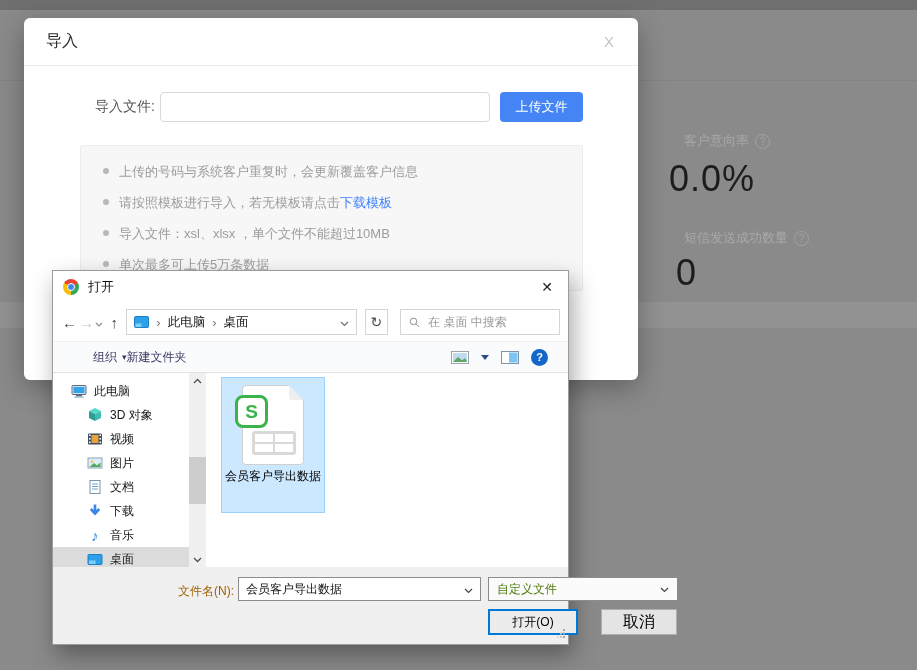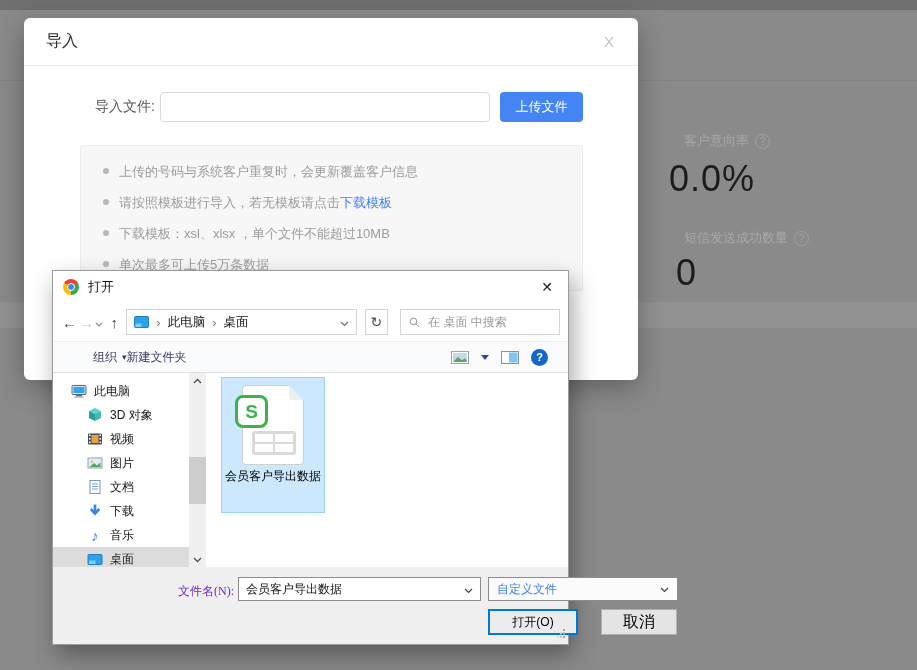--- a/index.html
+++ b/index.html
@@ -76,25 +76,25 @@
   .fd-files { flex:1; position:relative; }
   .file-tile { position:absolute; left:15px; top:4px; width:104px; height:136px; background:#cce8ff; border:1px solid #99d1ff; display:flex; flex-direction:column; align-items:center; cursor:pointer; }
   .doc-icon { position:relative; width:62px; height:80px; margin-top:7px; background:#fff; border:1px solid #cfcfcf; border-radius:4px; }
   .doc-corner { position:absolute; right:-1px; top:-1px; width:15px; height:15px; background:linear-gradient(225deg,#cce8ff 50%,#eee 50%); border-bottom-left-radius:3px; }
   .s-badge { position:absolute; left:-8px; top:9px; width:33px; height:33px; background:#fff; border:3.5px solid #3cb34a; border-radius:8px; display:flex; align-items:center; justify-content:center; color:#3cb34a; font-size:19px; font-weight:bold; }
   .doc-grid { position:absolute; left:9px; bottom:9px; width:44px; height:24px; border:2px solid #d9d9d9; border-radius:3px; display:grid; grid-template-columns:1fr 1fr; grid-template-rows:1fr 1fr; }
   .doc-grid div { border:1px solid #d9d9d9; }
   .file-label { margin-top:4px; font-size:12px; line-height:15px; color:#000; text-align:center; width:96px; }
 
   .fd-footer { height:77px; background:#f0f0f0; position:relative; }
-  .fn-label { position:absolute; left:96px; top:16px; width:85px; text-align:right; font-size:12px; color:#6d28d9;font-family:Liberation Serif, serif; }
+  .fn-label { position:absolute; left:96px; top:16px; width:85px; text-align:right; font-size:12px; color:#a16207; }
   .fn-combo { position:absolute; left:185px; top:10px; width:243px; height:24px; background:#fff; border:1px solid #8c8c8c; display:flex; align-items:center; padding:0 7px; cursor:text; }
   .fn-combo .val { font-size:12px; color:#111; }
   .combo-caret { margin-left:auto; }
-  .ft-select { position:absolute; left:435px; top:10px; width:190px; height:24px; background:#fbfbfb; border:1px solid #8c8c8c; display:flex; align-items:center; padding:0 8px; font-size:12px; color:#3b82f6; cursor:pointer; }
+  .ft-select { position:absolute; left:435px; top:10px; width:190px; height:24px; background:#fbfbfb; border:1px solid #8c8c8c; display:flex; align-items:center; padding:0 8px; font-size:12px; color:#4d7c0f; cursor:pointer; }
   .btn-open { position:absolute; left:435px; top:42px; width:90px; height:26px; background:#ececec; border:2px solid #0078d7; font-size:12px; color:#000; cursor:pointer; font-family:"Liberation Sans",sans-serif; }
   .btn-cancel { position:absolute; left:548px; top:42px; width:76px; height:26px; background:#e4e4e4; border:1px solid #aeaeae; font-size:16px; color:#000; cursor:pointer; font-family:"Liberation Sans",sans-serif; }
   .grip { position:absolute; right:2px; bottom:2px; }
 </style>
 </head>
 <body>
 
 <div class="screen">
 
   <div class="bg-topstrip"></div>
@@ -124,21 +124,21 @@
       <button class="upload-btn">上传文件</button>
     </div>
     <div class="note-box">
       <div class="note-item">
         <span class="bullet"></span><span>上传的号码与系统客户重复时，会更新覆盖客户信息</span>
       </div>
       <div class="note-item">
         <span class="bullet"></span><span>请按照模板进行导入，若无模板请点击</span><a href="#" class="note-link">下载模板</a>
       </div>
       <div class="note-item">
-        <span class="bullet"></span><span>下载模板：xsl、xlsx ，单个文件不能超过10MB</span>
+        <span class="bullet"></span><span>导入文件：xsl、xlsx ，单个文件不能超过10MB</span>
       </div>
       <div class="note-item">
         <span class="bullet"></span><span>单次最多可上传5万条数据</span>
       </div>
     </div>
   </div>
 
   <div class="fd">
 
     <div class="fd-title">

